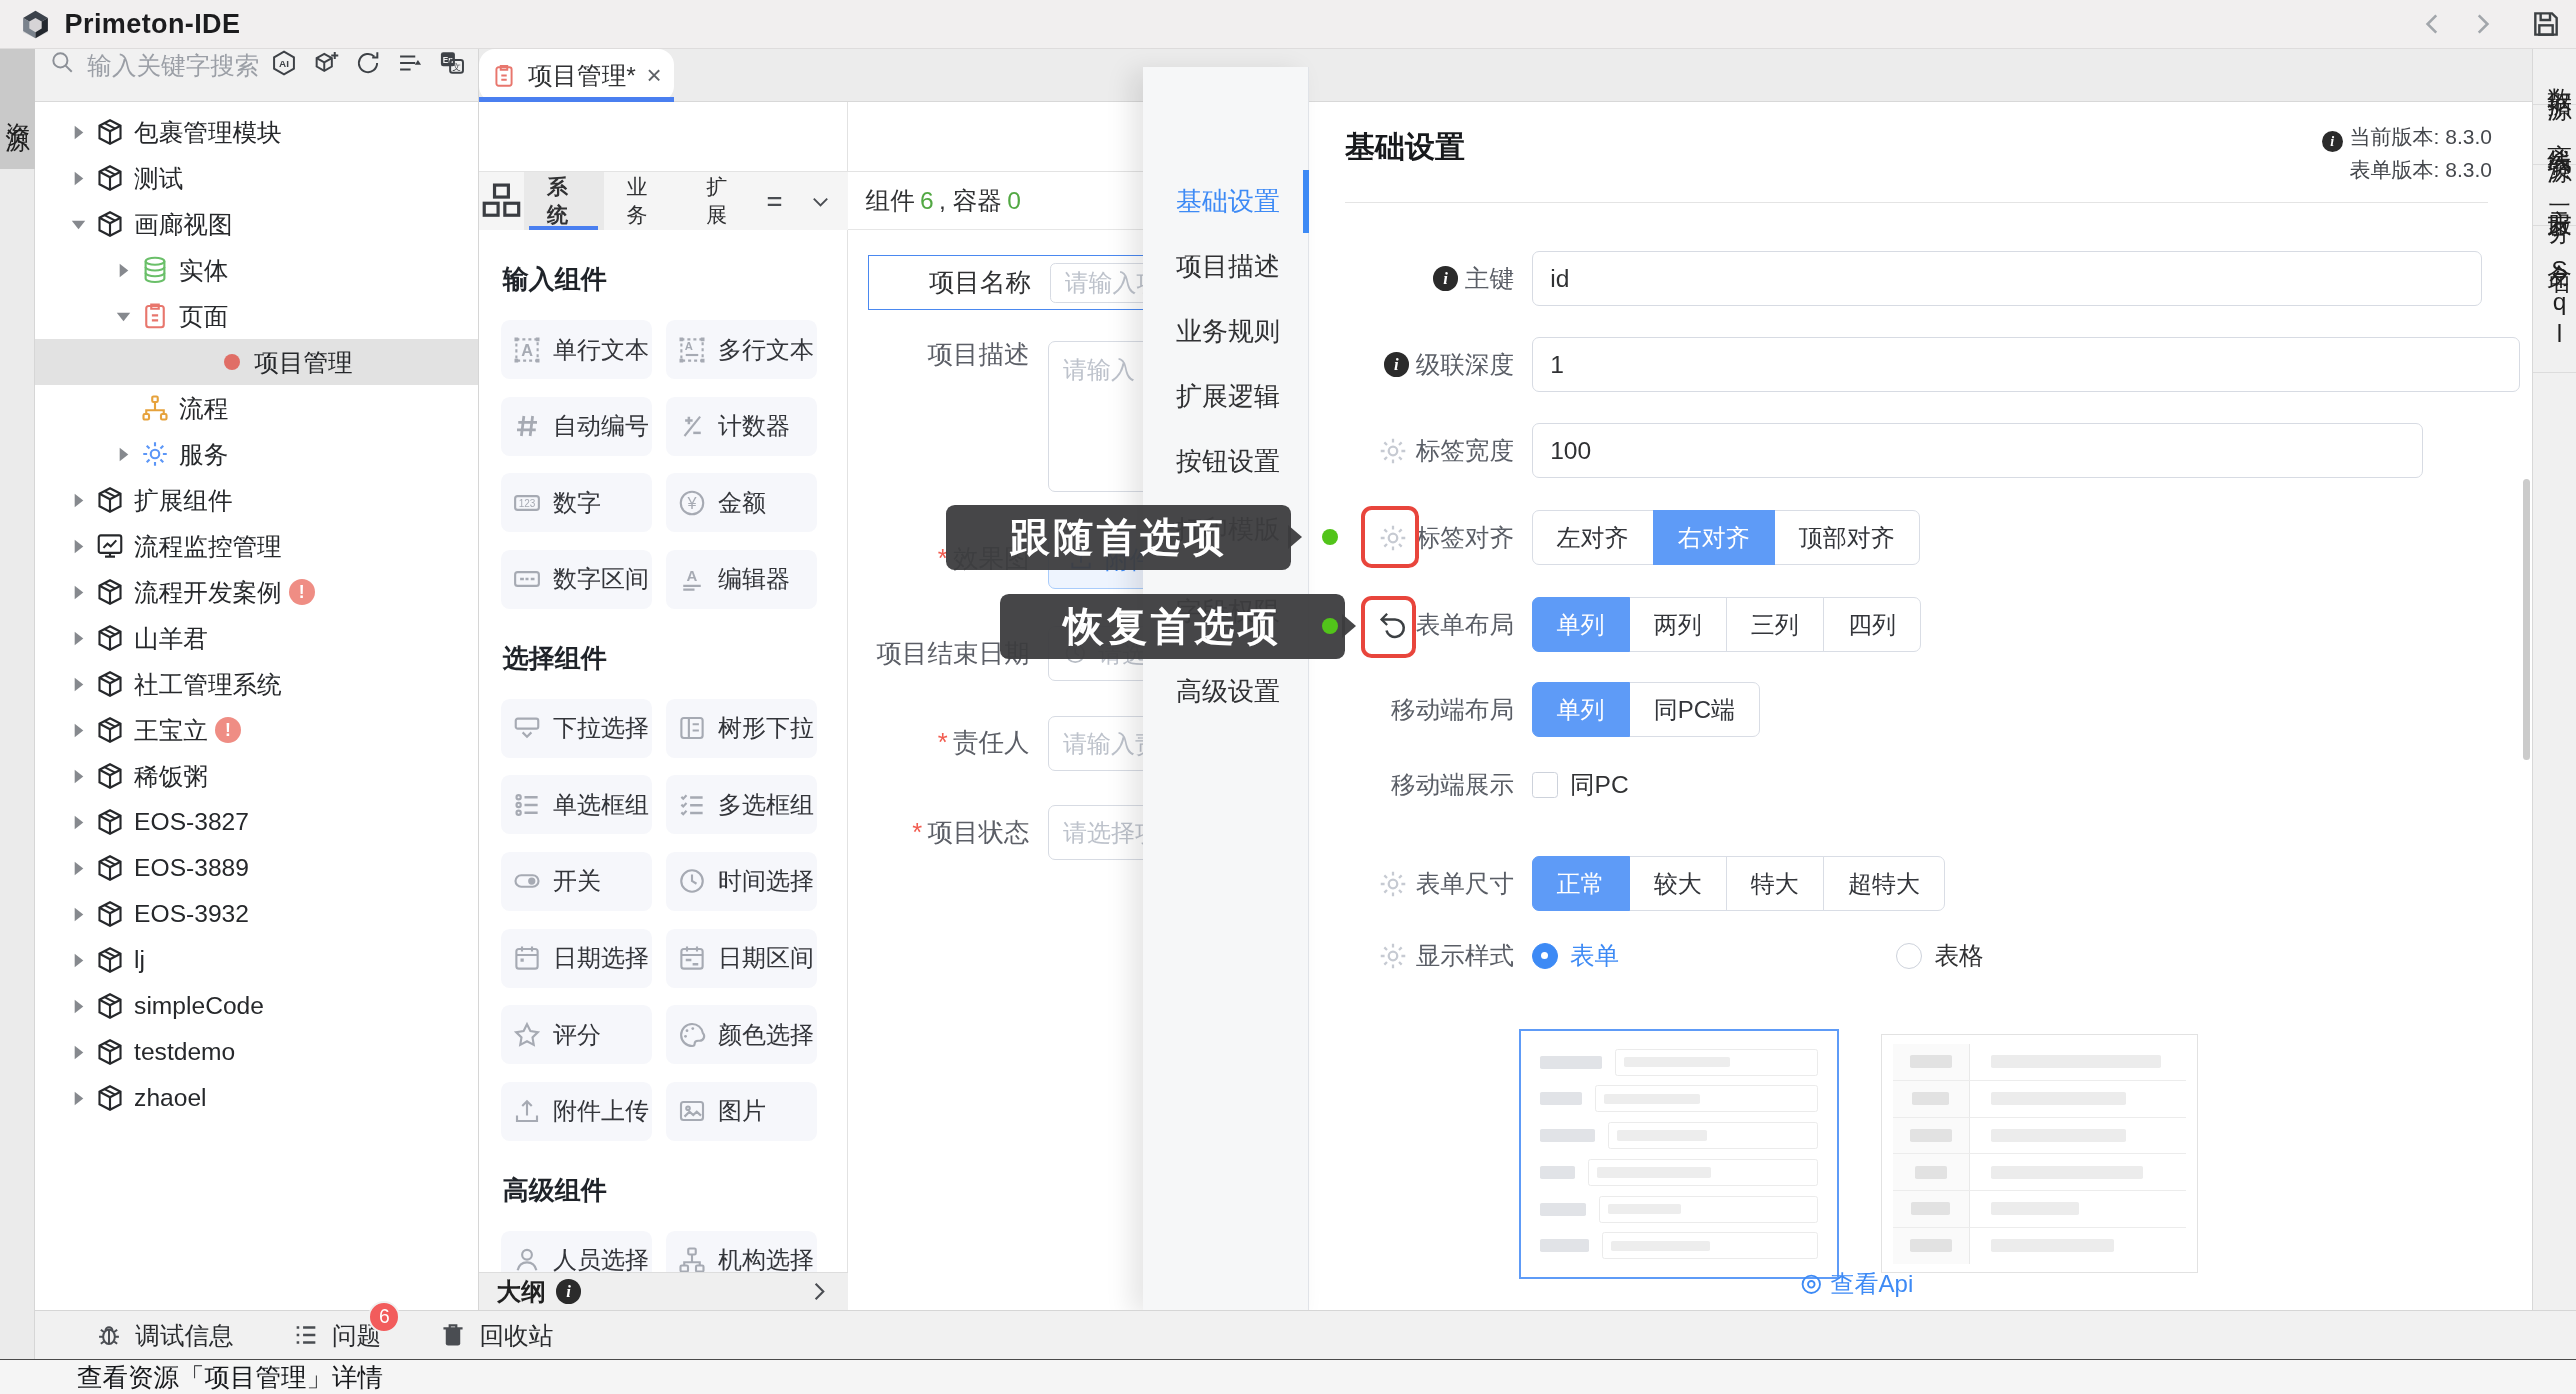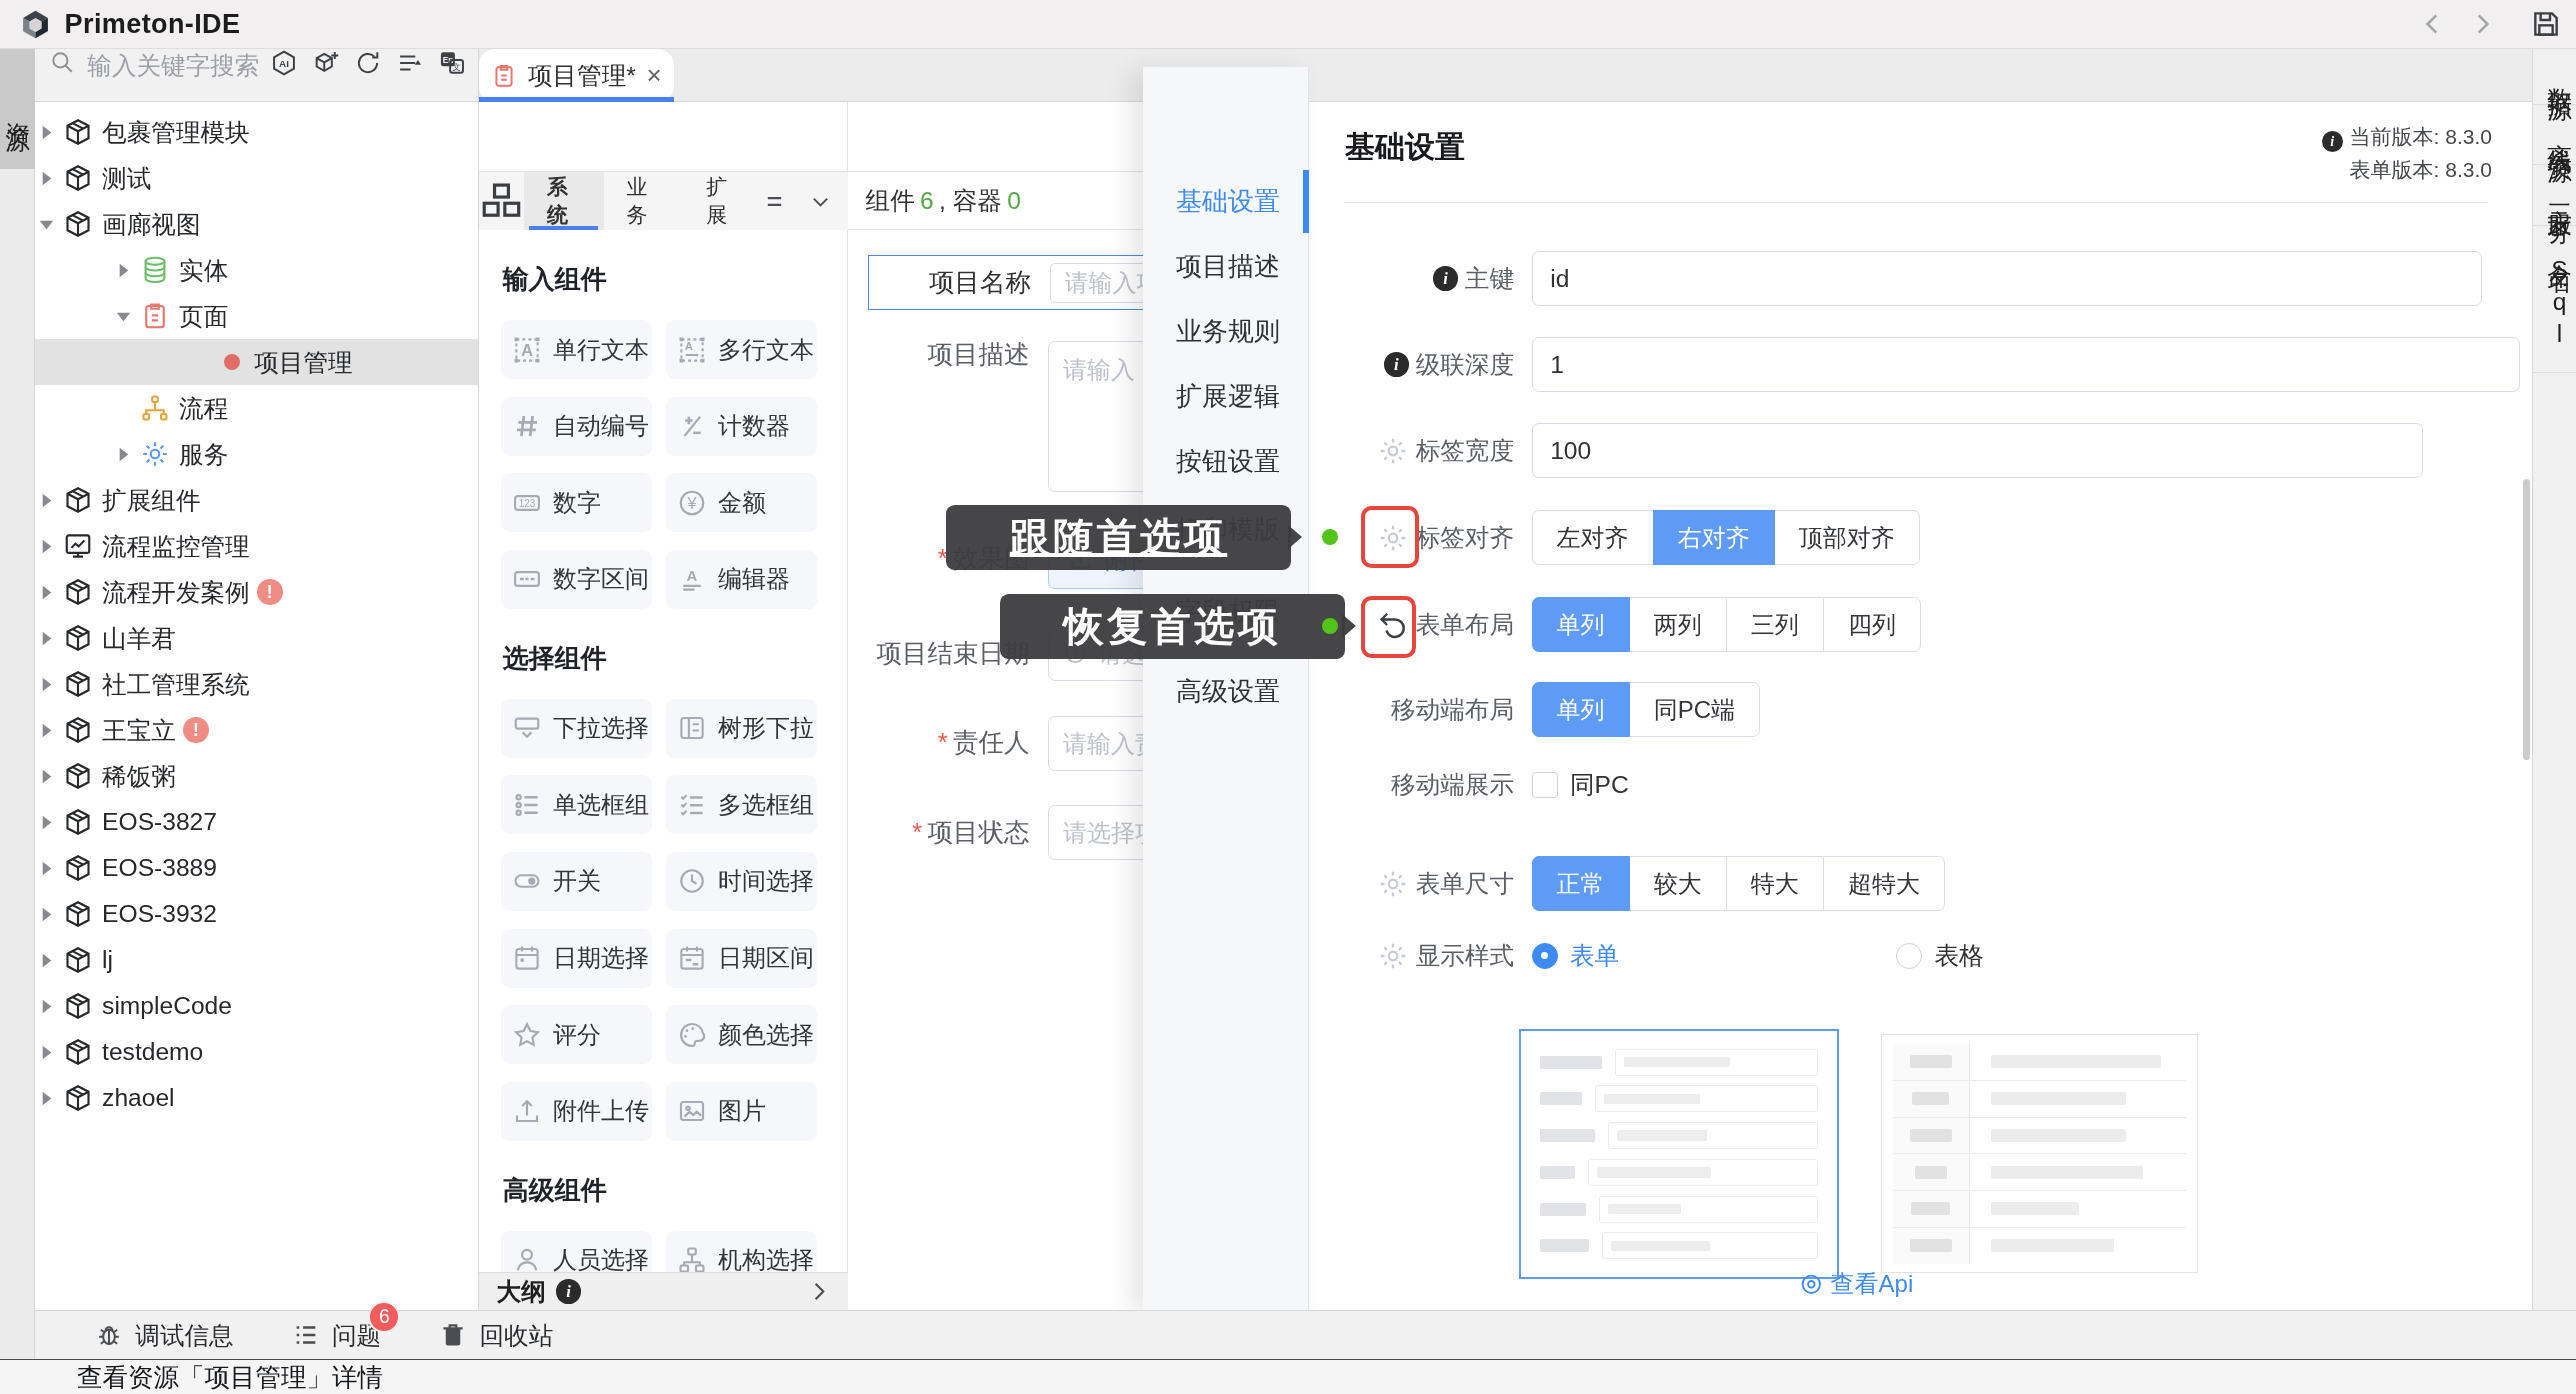--- a/index.html
+++ b/index.html
@@ -31,21 +31,21 @@
   .search-ph{font-size:24.6px;color:#9b9fa6;margin-left:12.3px;flex:0 0 auto;}
   .s-icons{margin-left:auto;display:flex;align-items:center;gap:14px;color:#3e4247;}
   .s-icons .ic{width:28px;height:28px;}
   .tree{padding-top:7px;}
   .trow{height:46px;display:flex;align-items:center;font-size:24.6px;color:#26282b;cursor:default;}
   .trow.sel{background:#e2e2e2;}
   .trow .arr{width:23px;height:23px;color:#86898e;flex:0 0 23px;margin-right:5.3px;}
   .trow .ticon{width:30px;height:30px;flex:0 0 30px;margin-right:8.8px;}
   .trow .badge{width:26px;height:26px;border-radius:50%;background:#ef8d84;color:#fff;font-size:17.6px;font-weight:700;
                display:flex;align-items:center;justify-content:center;margin-left:7px;}
-  .lv1{padding-left:0;} .lv2{padding-left:77px;} .lv3{padding-left:154px;}
+  .lv1{padding-left:32px;} .lv2{padding-left:77px;} .lv3{padding-left:154px;}
   .dot-ic{width:16px;height:16px;border-radius:50%;background:#e06e66;margin:0 14px 0 7px;}
 
   
   .tabbar{position:absolute;left:479px;top:49px;width:2053px;height:53px;background:#ececec;border-bottom:0.9px solid #d8d8d8;display:flex;}
   .tab-active{width:195px;height:53px;background:#fff;display:flex;align-items:center;justify-content:center;gap:10.6px;position:relative;border-radius:16px;}
   .tab-active::after{content:"";position:absolute;left:0;bottom:0;width:100%;height:5.3px;background:#4a7ff0;}
   .tab-active .ic{width:26px;height:26px;color:#e8766d;}
   .tab-label{font-size:24.6px;color:#303133;}
   .tab-close{font-size:26px;color:#5f6368;}
 
@@ -1164,21 +1164,21 @@
             <path d="M5.8 6.3h12.4V19a2 2 0 0 1-2 2H7.8a2 2 0 0 1-2-2z" fill="currentColor" stroke="none"></path>
           </svg>
         </span>
         <span>回收站</span>
       </div>
     </div>
   <div class="statusbar">
     <span>查看资源「项目管理」详情</span>
   </div>
 
-  <div class="tt" style="left:946px;top:505px;text-decoration:underline;">跟随首选项</div>
+  <div class="tt" style="left:946px;top:505px;">跟随首选项</div>
   <div class="tt" style="left:1000px;top:594px;">恢复首选项</div>
   <div class="gdot" style="left:1322px;top:529px;"></div>
   <div class="gdot" style="left:1322px;top:618px;"></div>
   <div class="rbox" style="left:1361px;top:506px;width:58px;height:62px;"></div>
   <div class="rbox" style="left:1361px;top:596px;width:55px;height:62px;"></div>
 
 </div>
 
 
 </body></html>

